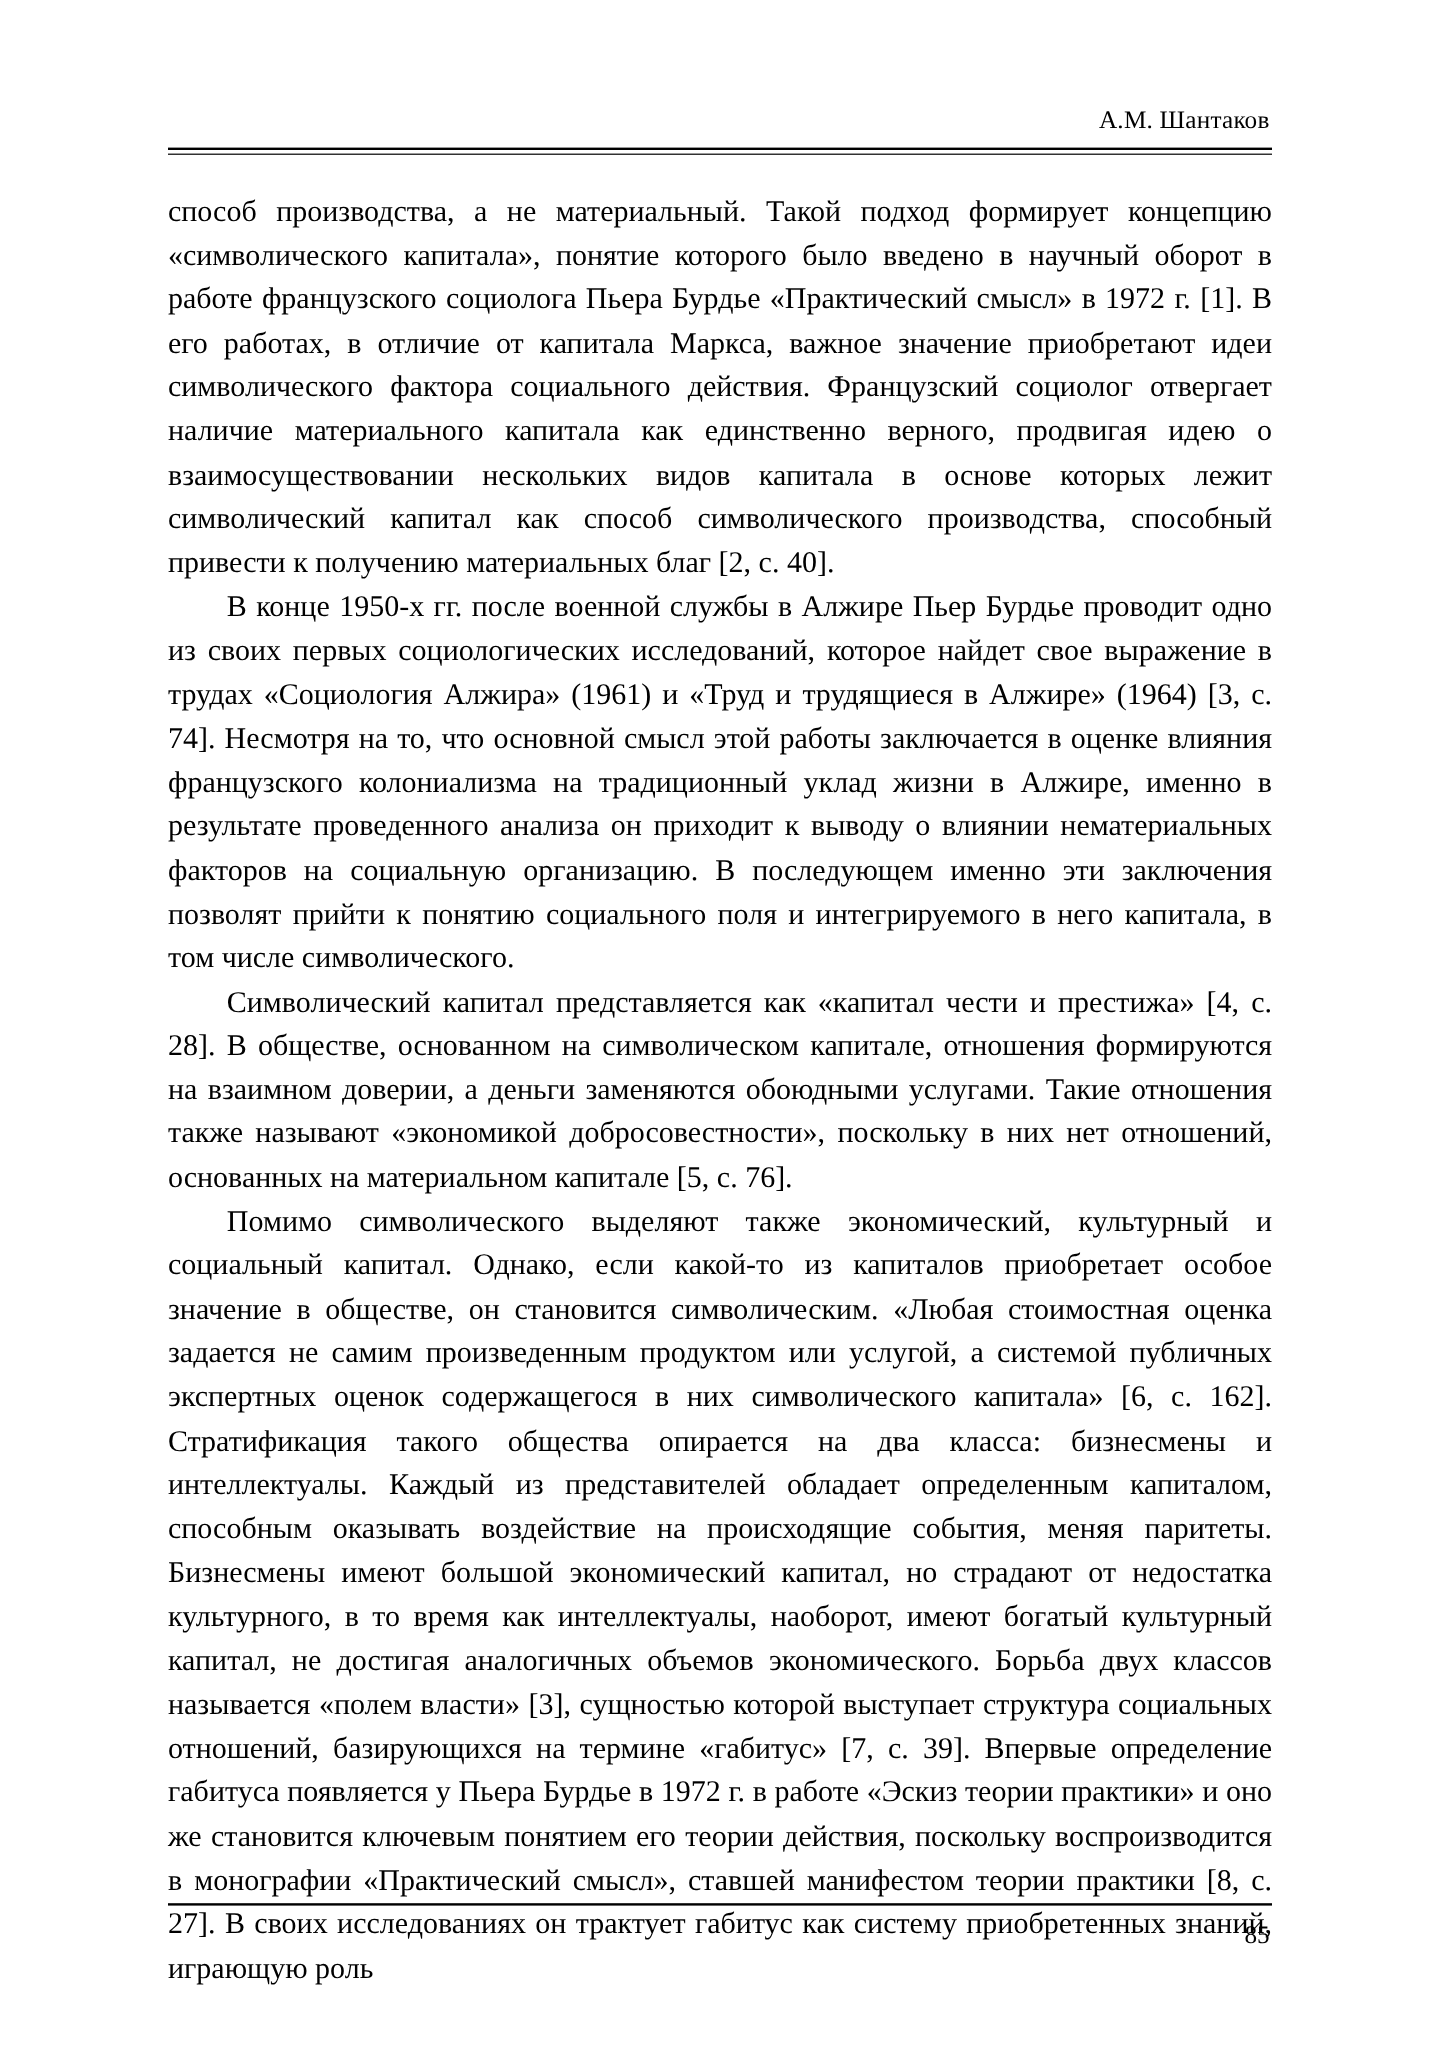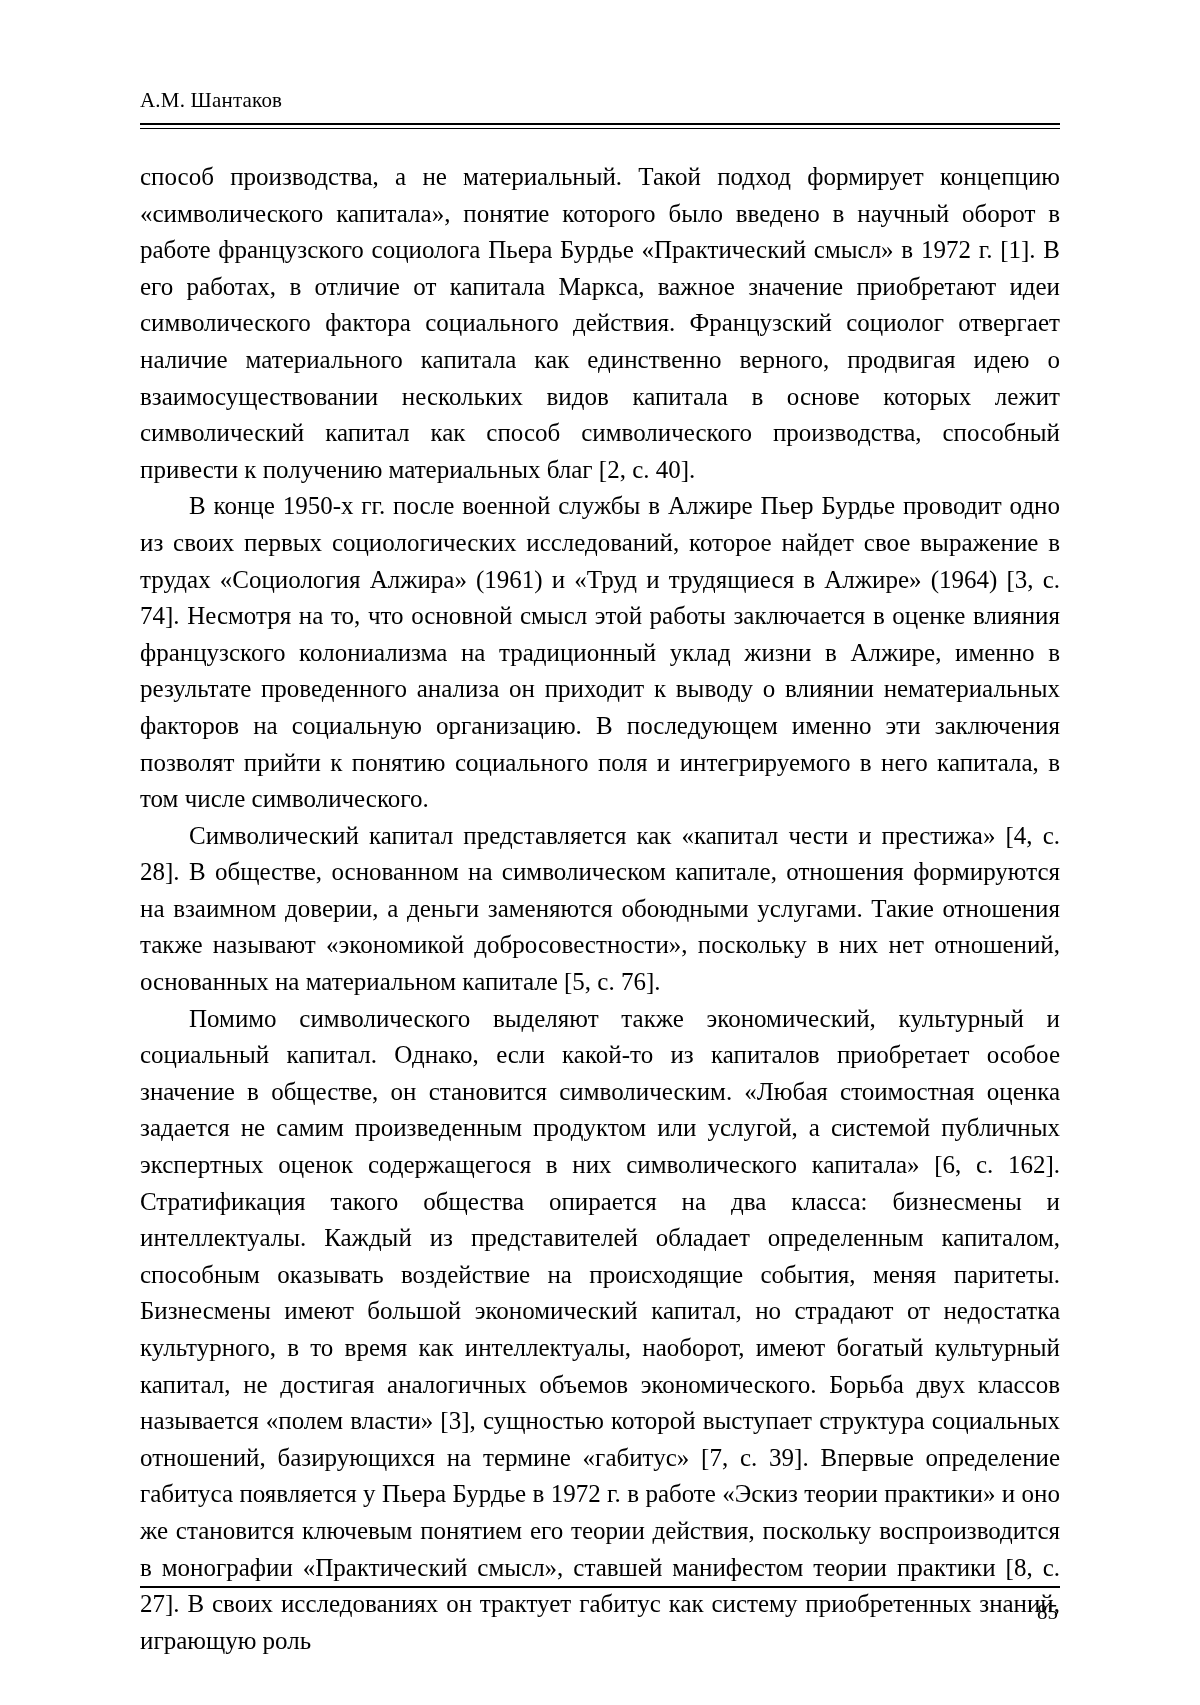--- a/index.html
+++ b/index.html
@@ -15,20 +15,21 @@
     position: relative;
   }
   .page {
     box-sizing: border-box;
     width: 1200px;
     height: 1705px;
     padding: 88px 140px 0 140px;
     position: relative;
   }
   .header {
+    text-align: right;
     font-size: 21px;
     letter-spacing: 0.2px;
     padding-right: 2px;
     margin-bottom: 10px;
   }
   .rule-double {
     border: 0;
     border-top: 2px solid #000;
     border-bottom: 1px solid #000;
     height: 3px;

